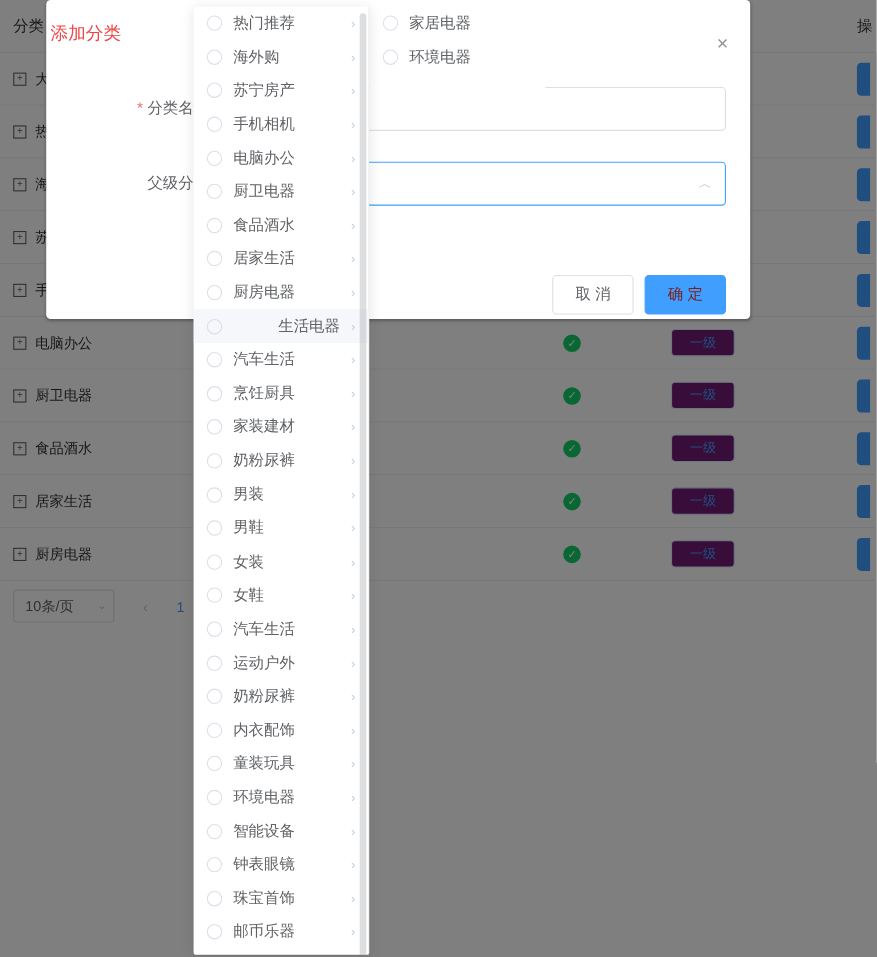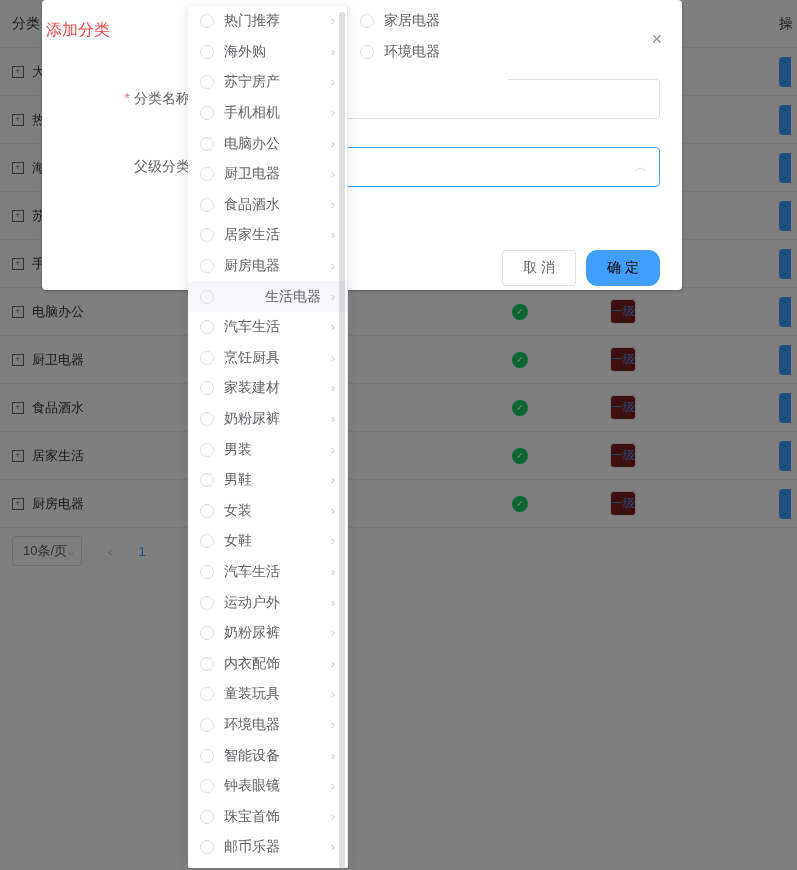--- a/index.html
+++ b/index.html
@@ -9,44 +9,44 @@
     .mask { position:absolute; inset:0; background:rgba(0,0,0,0.5); z-index:10; }
 
     
     .bg-table { position:absolute; top:0; left:0; right:0; }
     .bg-header { height:48px; display:flex; align-items:center; padding:0 12px; color:#303133; font-weight:500; border-bottom:1px solid #ebeef5; background:#fff; }
     .bg-row { height:48px; display:flex; align-items:center; padding:0 12px; border-bottom:1px solid #ebeef5; font-size:13px; color:#303133;}
     .expand-icon { width:12px; height:12px; border:1px solid #606266; display:inline-flex; align-items:center; justify-content:center; font-size:9px; line-height:1; margin-right:8px; color:#606266; }
     .bg-ops { position:absolute; right:6px; top:0; width:14px; }
     .bg-btn { width:12px; height:30px; background:#409eff; border-radius:4px 0 0 4px; position:absolute; right:0; }
     .badge { display:inline-flex; width:16px; height:16px; border-radius:50%; background:#13ce66; color:#fff; align-items:center; justify-content:center; font-size:10px; }
-    .level-tag { display:inline-block; padding:3px 0; font-size:12px; color:#409eff; background:#7f1d1d; border:1px solid #d9ecff; border-radius:4px; }
+    .level-tag { display:inline-block; padding:3px 16px; font-size:12px; color:#409eff; background:#701a75; border:1px solid #d9ecff; border-radius:4px; }
     .status-col { position:absolute; left:512px; }
     .level-col { position:absolute; left:610px; }
     .pager { display:flex; align-items:center; padding:8px 12px; gap:20px; font-size:13px; }
-    .pager-select { border:1px solid #dcdfe6; border-radius:3px; padding:5px 14px 5px 10px; color:#606266; position:relative; font-size:13px; }
+    .pager-select { border:1px solid #dcdfe6; border-radius:3px; padding:5px 36px 5px 10px; color:#606266; position:relative; font-size:13px; }
     .pager-caret { position:absolute; right:6px; top:50%; transform:translateY(-50%); font-size:10px; color:#c0c4cc; }
     .pager-btn { color:#c0c4cc; padding:0 6px; }
     .pager-current { color:#409eff; font-weight:500; }
 
     
     .modal { position:absolute; left:42px; top:0; width:640px; height:290px; background:#fff; border-radius:4px; box-shadow:0 1px 3px rgba(0,0,0,.3); z-index:20; }
     .modal-title { padding:20px 4px 10px; font-size:16px; color:#ef4444; }
     .modal-close { position:absolute; right:20px; top:30px; font-size:18px; color:#909399; cursor:pointer; line-height:1; }
     .form-row { display:flex; align-items:center; margin-top:28px; padding-right:22px; }
     .form-label { width:160px; text-align:right; padding-right:12px; color:#606266; font-size:14px; }
     .req { color:#f56c6c; margin-right:4px; }
     .form-input { flex:1; height:40px; border:1px solid #dcdfe6; border-radius:4px; padding:0 12px; font-size:14px; }
     .form-cascader { flex:1; height:40px; border:1px solid #409eff; border-radius:4px; padding:0 12px; display:flex; align-items:center; justify-content:flex-end; color:#c0c4cc; }
     .modal-footer { position:absolute; right:22px; bottom:4px; display:flex; gap:10px; }
     .btn { height:36px; padding:0 20px; border-radius:4px; border:1px solid #dcdfe6; background:#fff; font-size:14px; cursor:pointer; color:#606266; }
-    .btn-primary { background:#409eff; border-color:#409eff; color:#000000;border-radius:11px; }
+    .btn-primary { background:#409eff; border-color:#409eff; color:#7f1d1d; }
 
     
-    .cascader { position:absolute; left:176px; top:6px; display:flex; z-index:30; height:862px;padding-left:12px; }
+    .cascader { position:absolute; left:164px; top:6px; display:flex; z-index:30; height:862px;padding-left:12px; }
     .cascader-panel { width:160px; background:#fff; border-right:1px solid #e4e7ed; box-shadow:0 2px 12px rgba(0,0,0,.1); overflow:hidden; border-radius:2px; }
     .cascader-scroll { position:absolute; right:2px; top:6px; width:6px; height:858px; background:rgba(144,147,153,0.3); border-radius:3px; }
     .cascader-panel:first-child { position:relative; }
     .c-item { height:30.6px; display:flex; align-items:center; padding:0 12px; cursor:pointer; position:relative; }
     .c-item.active { background:#f5f7fa;gap:41px; }
     .c-radio { width:14px; height:14px; border:1px solid #dcdfe6; border-radius:50%; margin-right:10px; flex-shrink:0; }
     .c-label { flex:1; color:#606266; font-size:14px; white-space:nowrap; }
     .c-arrow { color:#bfcbd9; font-size:12px; position:absolute; right:12px; }
 
     .panel2 { margin-left:0; height:80px; box-shadow:none; border-right:none; }

